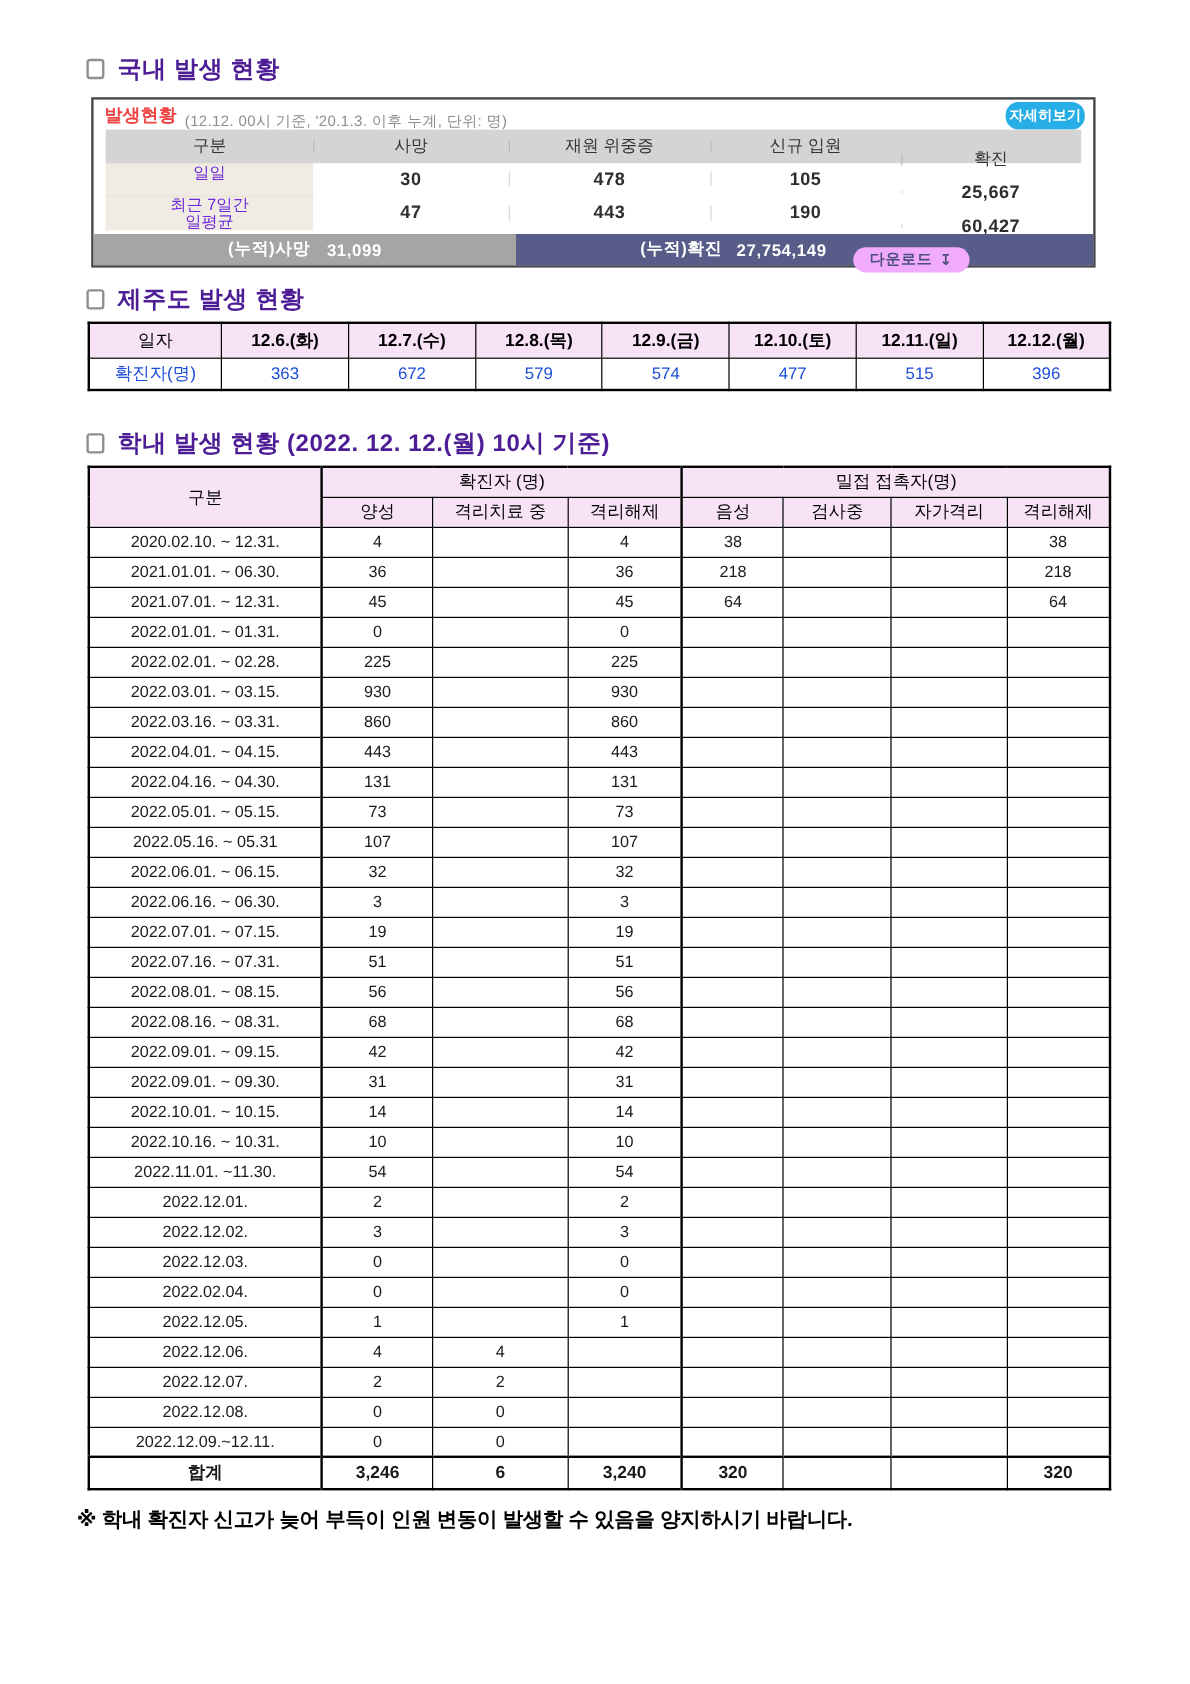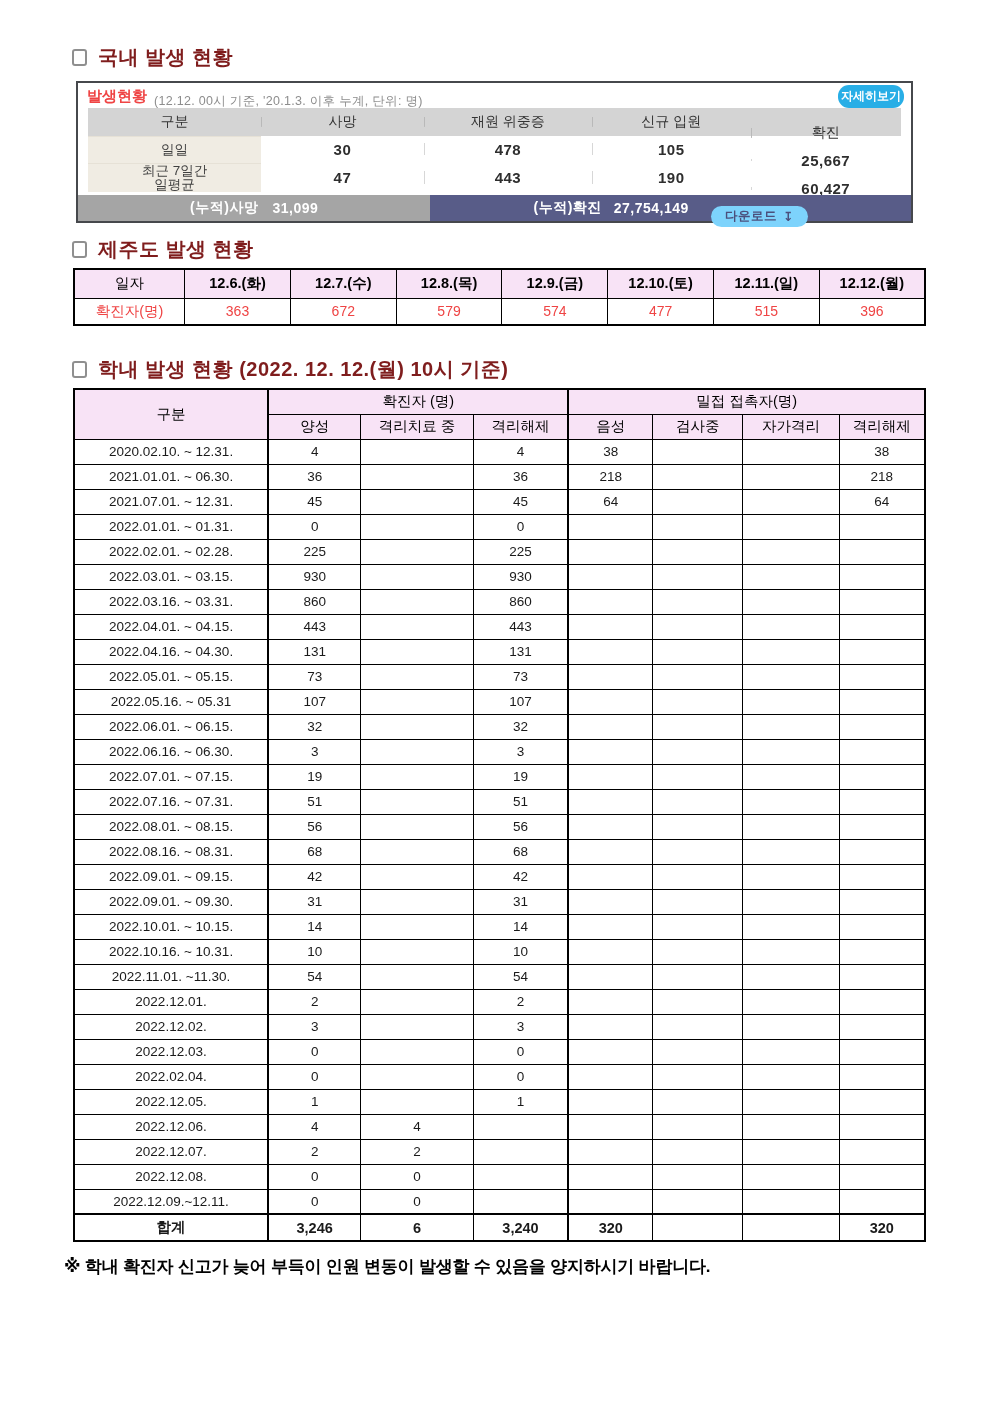--- a/index.html
+++ b/index.html
@@ -7,21 +7,21 @@
   body {
     width: 992px; height: 1403px; position: relative;
     font-family: "Liberation Sans", "DejaVu Sans", sans-serif;
     color: #111;
   }
   .page { position: absolute; inset: 0; }
 
   
   .heading {
     position: absolute; left: 72px;
-    font-size: 20px; font-weight: bold; color: #7f1d1d;
+    font-size: 20px; font-weight: bold; color: #4c1d95;
     letter-spacing: 0.5px; display: flex; align-items: center; text-align: center;
   }
   .hsq {
     display: inline-block; width: 15px; height: 17px;
     border: 2px solid #8f8f8f; border-radius: 3px;
     margin-right: 11px; background: #fff;
   }
 
   
   .t1 {
@@ -40,22 +40,22 @@
   .t1-grid { margin: 2px 10px 0 10px; }
   .t1-hrow { display: flex; background: #d4d4d4; height: 28px; align-items: center; }
   .t1-hrow .c {
     font-size: 14px; color: #333; font-weight: 500; text-align: center;
     background-repeat: no-repeat; background-position: left center; background-size: 1px 55%;
   }
   .t1-hrow .c + .c { background-image: linear-gradient(#b9b9b9, #b9b9b9); }
   .t1-row { display: flex; align-items: stretch; }
   .t1-row .lab {
     background: #f0ece3; display: flex; flex-direction: column;
-    align-items: center; justify-content: center;
-    font-size: 13.5px; color: #404040; line-height: 14px;
+    align-items: center; 
+    font-size: 13.5px; color: #6d28d9; line-height: 14px;
     border-top: 1px solid #e6e1d6;
   }
   .t1-row:first-of-type .lab { border-top: none; }
   .t1-row .c {
     display: flex; align-items: center; justify-content: center;
     font-size: 15px; font-weight: bold; color: #2e2e2e; letter-spacing: 0.5px;
     background-repeat: no-repeat; background-position: left center; background-size: 1px 45%;
   }
   .t1-row .c + .c { background-image: linear-gradient(#d7d7d7, #d7d7d7); }
   .w1 { width: 21.3%; } .w2 { width: 20%; } .w3 { width: 20.7%; } .w4 { width: 19.5%; } .w5 { width: 18.5%; margin-top: 22px; }
@@ -63,35 +63,35 @@
   .t1-footer { display: flex; height: 26px; margin-top: 3px; }
   .t1-f-left {
     width: 42.3%; background: #a5a5a5; color: #fff; font-weight: bold; font-size: 14px;
     display: flex; align-items: center; justify-content: center; gap: 14px; letter-spacing: 0.5px;
   }
   .t1-f-right {
     width: 57.7%; background: #585c88; color: #fff; font-weight: bold; font-size: 14px;
     display: flex; align-items: center; justify-content: center; gap: 12px; letter-spacing: 0.5px;
   }
   .dl-pill {
-    background: #7dd3fc; color: #4b4f7c; font-size: 12.5px; font-weight: bold;
+    background: #f0abfc; color: #4b4f7c; font-size: 12.5px; font-weight: bold;
     border-radius: 12px; padding: 2px 14px; margin-left: 10px; cursor: pointer;
     display: inline-flex; align-items: center; gap: 6px; margin-top: 16px;
   }
 
   
   table { border-collapse: collapse; table-layout: fixed; padding-left: 48px; }
   .t2 {
     position: absolute; left: 73px; top: 268px; width: 853px;
     border: 2px solid #000;
   }
   .t2 th, .t2 td { border: 1px solid #000; text-align: center; vertical-align: middle; }
   .t2 th { background: #f8e3f6; height: 29px; font-size: 14.5px; font-weight: bold; color: #000; }
   .t2 th.first { font-weight: normal; font-size: 14.5px; }
-  .t2 td { height: 27px; font-size: 14px; font-weight: normal; color: #ef4444; }
+  .t2 td { height: 27px; font-size: 14px; font-weight: normal; color: #1d4ed8; }
   .t2 td.first { font-size: 14.5px; }
 
   
   .t3 {
     position: absolute; left: 73px; top: 388px; width: 853px;
     border: 2px solid #000;
   }
   .t3 th, .t3 td { border: 1px solid #000; text-align: center; vertical-align: middle; }
   .t3 thead th {
     background: #f8e3f6; font-size: 14.5px; font-weight: normal; color: #000; height: 25px;

